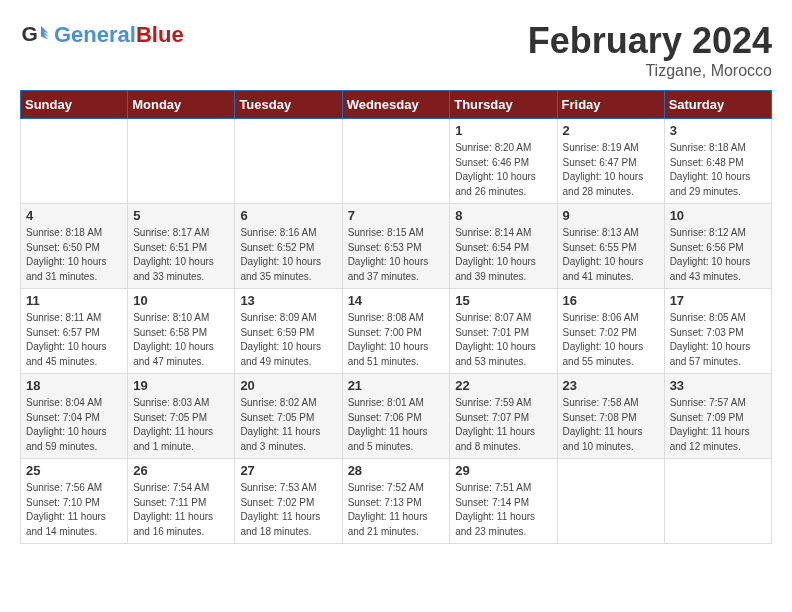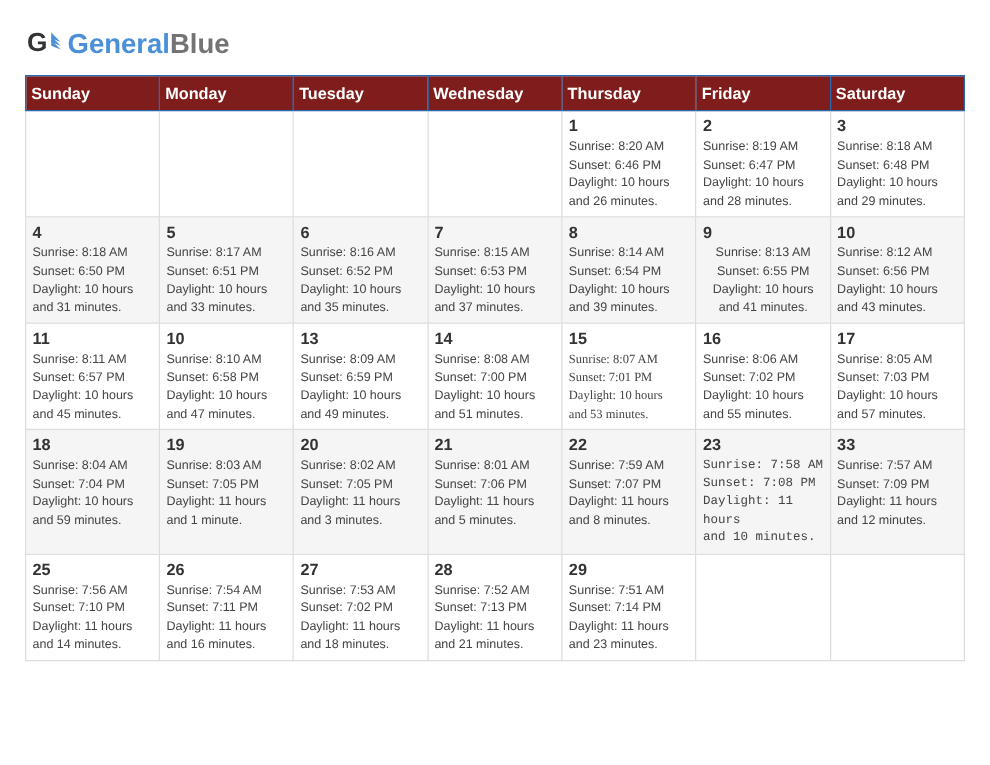--- a/index.html
+++ b/index.html
@@ -96,23 +96,27 @@
 <div class="header">
   <div class="logo">
     <svg class="logo-icon" viewBox="0 0 40 40">
       <text x="2" y="28" font-size="28" font-weight="bold" fill="#333">G</text>
       <polygon points="28,8 38,18 28,14" fill="#4a90d9"></polygon>
       <polygon points="28,12 38,22 28,18" fill="#4a90d9"></polygon>
       <polygon points="28,16 38,26 28,22" fill="#4a90d9"></polygon>
     </svg>
     <div>
       <span class="logo-text">
-        <span>General</span><span style="color:#737373">Blue</span>
+        <span>General</span><span style="color:#b91c1c">Blue</span>
       </span>
     </div>
+  </div>
+  <div class="title-block">
+    <div class="month-title">February 2024</div>
+    <div class="location">Tizgane, Morocco</div>
   </div>
 </div>
 
 <table>
   <thead>
     <tr>
     <th>Sunday</th>
         <th>Monday</th>
         <th>Tuesday</th>
         <th>Wednesday</th>
@@ -180,21 +184,21 @@
         </td>
         <td>
           <div class="day-number">8</div>
           <div class="day-info" style="white-space: pre-line;">Sunrise: 8:14 AM
 Sunset: 6:54 PM
 Daylight: 10 hours
 and 39 minutes.</div>
         </td>
         <td>
           <div class="day-number">9</div>
-          <div class="day-info" style="white-space: pre-line; text-align: center;">Sunrise: 8:13 AM
+          <div class="day-info" style="white-space: pre-line;">Sunrise: 8:13 AM
 Sunset: 6:55 PM
 Daylight: 10 hours
 and 41 minutes.</div>
         </td>
         <td>
           <div class="day-number">10</div>
           <div class="day-info" style="white-space: pre-line;">Sunrise: 8:12 AM
 Sunset: 6:56 PM
 Daylight: 10 hours
 and 43 minutes.</div>
@@ -224,21 +228,21 @@
         </td>
         <td>
           <div class="day-number">14</div>
           <div class="day-info" style="white-space: pre-line;">Sunrise: 8:08 AM
 Sunset: 7:00 PM
 Daylight: 10 hours
 and 51 minutes.</div>
         </td>
         <td>
           <div class="day-number">15</div>
-          <div class="day-info" style="white-space: pre-line; font-family: Liberation Serif, serif;">Sunrise: 8:07 AM
+          <div class="day-info" style="white-space: pre-line;">Sunrise: 8:07 AM
 Sunset: 7:01 PM
 Daylight: 10 hours
 and 53 minutes.</div>
         </td>
         <td>
           <div class="day-number">16</div>
           <div class="day-info" style="white-space: pre-line;">Sunrise: 8:06 AM
 Sunset: 7:02 PM
 Daylight: 10 hours
 and 55 minutes.</div>
@@ -282,21 +286,21 @@
         </td>
         <td>
           <div class="day-number">22</div>
           <div class="day-info" style="white-space: pre-line;">Sunrise: 7:59 AM
 Sunset: 7:07 PM
 Daylight: 11 hours
 and 8 minutes.</div>
         </td>
         <td>
           <div class="day-number">23</div>
-          <div class="day-info" style="white-space: pre-line; font-family: Liberation Mono, monospace;">Sunrise: 7:58 AM
+          <div class="day-info" style="white-space: pre-line;">Sunrise: 7:58 AM
 Sunset: 7:08 PM
 Daylight: 11 hours
 and 10 minutes.</div>
         </td>
         <td>
           <div class="day-number">33</div>
           <div class="day-info" style="white-space: pre-line;">Sunrise: 7:57 AM
 Sunset: 7:09 PM
 Daylight: 11 hours
 and 12 minutes.</div>

